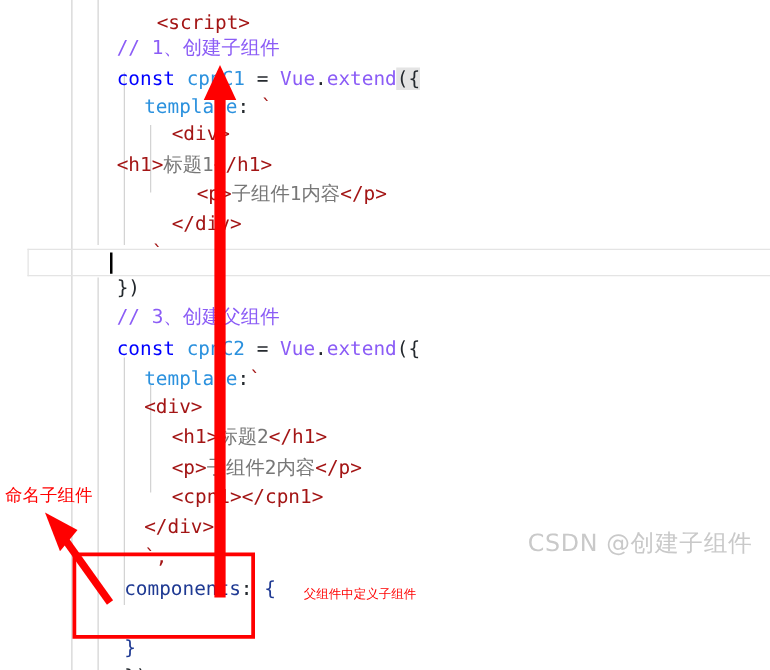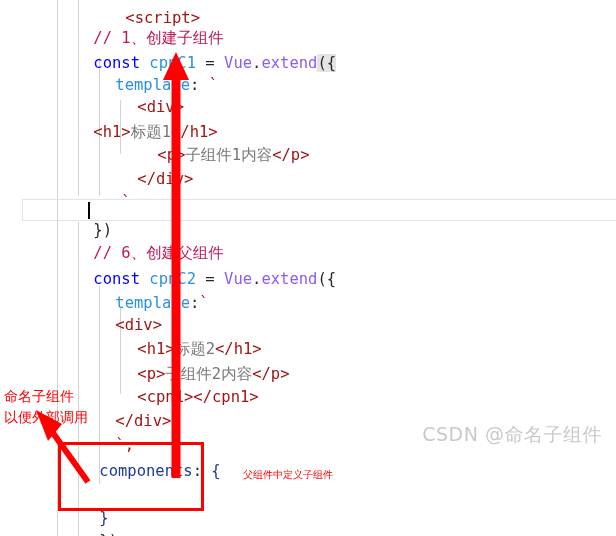--- a/index.html
+++ b/index.html
@@ -29,21 +29,21 @@
     white-space:pre;
     color:#000000;
   }
   .line .txt { display:inline-block; }
 
   
   .kw      { color:#0000ff; }
   .var     { color:#2b91de; }
   .ns      { color:#8b5cf6; }
   .punct   { color:#24292e; }
-  .cmt     { color:#be185d; }
+  .cmt     { color:#8b5cf6; }
   .tag     { color:#a31515; }
   .txtcn   { color:#777777; }
   .str     { color:#a31515; }
   .prop    { color:#1f3a93; }
   .brhl    { background:#e4e4e4; }
 
   
   .guide {
     position:absolute;
     width:1px;
@@ -156,21 +156,21 @@
 
   <div class="line" style="top:171px;">
     <span class="txt" style="margin-left:84px;"><span class="str">`</span></span>
   </div>
 
   <div class="line" style="top:199px;">
     <span class="txt" style="margin-left:56px;"><span class="punct">})</span></span>
   </div>
 
   <div class="line" style="top:222px;">
-    <span class="txt" style="margin-left:56px;"><span class="cmt">// 6、创建父组件</span></span>
+    <span class="txt" style="margin-left:56px;"><span class="cmt">// 3、创建父组件</span></span>
   </div>
 
   <div class="line" style="top:248px;">
     <span class="txt" style="margin-left:56px;"><span class="kw">const</span><span class="punct"> </span><span class="var">cpnC2</span><span class="punct"> </span><span class="punct">=</span><span class="punct"> </span><span class="ns">Vue</span><span class="punct">.</span><span class="ns">extend</span><span class="punct">({</span></span>
   </div>
 
   <div class="line" style="top:272px;">
     <span class="txt" style="margin-left:78px;"><span class="var">template</span><span class="punct">:</span><span class="str">`</span></span>
   </div>
 
@@ -220,18 +220,17 @@
       <polygon points="176,52 163,80 189,80" fill="#ff0000"></polygon>
     </g>
 
     <g>
       <line x1="88" y1="482" x2="48" y2="426" stroke="#ff0000" stroke-width="6"></line>
       <polygon points="36,410 62,424 48,441" fill="#ff0000"></polygon>
     </g>
   </svg>
 
   <div class="anno" style="left:4px; top:388px;">命名子组件</div>
-  <div class="anno" style="left:4px; top:409px;">以便外部调用</div>
   <div class="anno" style="left:243px; top:468px; font-size:10px;">父组件中定义子组件</div>
 
-  <div id="watermark">CSDN @命名子组件</div>
+  <div id="watermark">CSDN @创建子组件</div>
 
 </div>
 
 </body></html>

